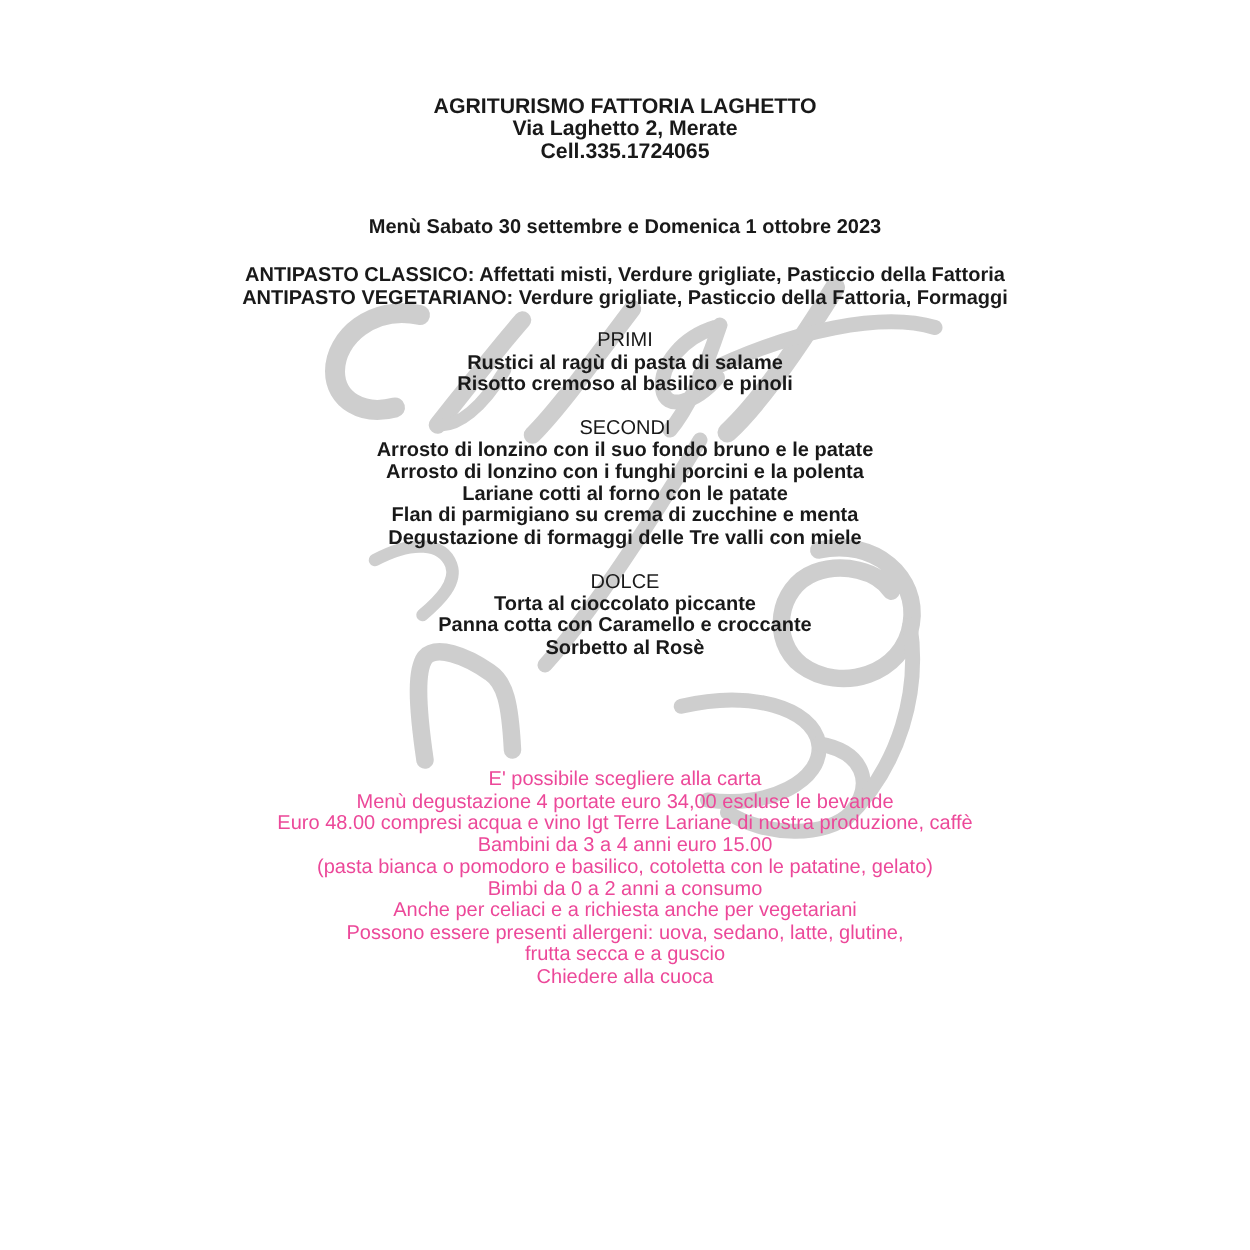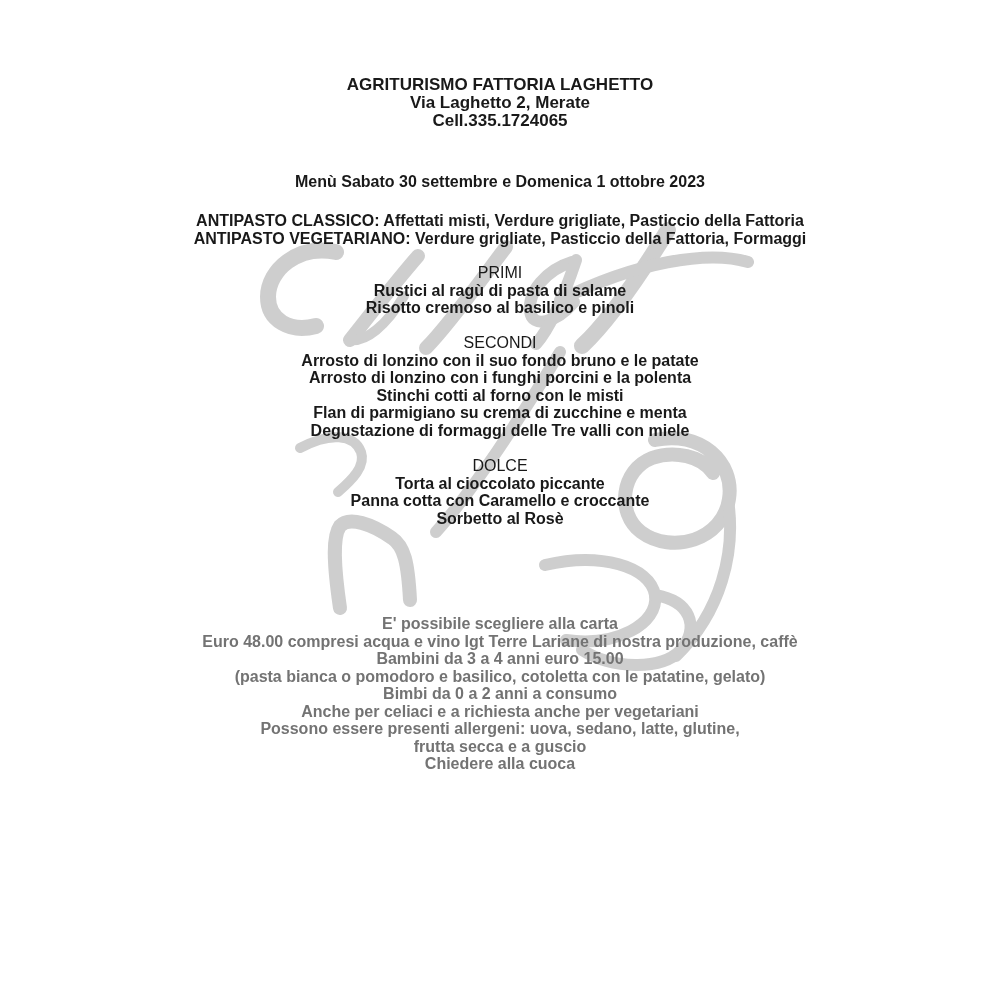--- a/index.html
+++ b/index.html
@@ -42,22 +42,22 @@
   .line {
     font-size: 16px;
     line-height: 17.5px;
     font-weight: 600;
     color: #191919;
     white-space: nowrap;
   }
   .header-block .line { font-size: 17px; line-height: 18px; }
   .section-title { font-weight: 400; }
   .footer-block .line {
-    font-weight: 700;
-    color: #737373;
+    font-weight: 400;
+    color: #ec4899;
   }
 </style>
 </head>
 <body>
 
 <div class="page">
 
   <svg class="watermark" viewBox="0 0 1000 1000" xmlns="http://www.w3.org/2000/svg">
     <g fill="none" stroke="#c6c6c6" stroke-linecap="round" stroke-linejoin="round" opacity="0.85">
 
@@ -100,34 +100,35 @@
     <div class="block" style="top:264px">
       <div class="line section-title">PRIMI</div>
       <div class="line">Rustici al ragù di pasta di salame</div>
       <div class="line">Risotto cremoso al basilico e pinoli</div>
     </div>
 
     <div class="block" style="top:334px">
       <div class="line section-title">SECONDI</div>
       <div class="line">Arrosto di lonzino con il suo fondo bruno e le patate</div>
       <div class="line">Arrosto di lonzino con i funghi porcini e la polenta</div>
-      <div class="line">Stinchi cotti al forno con le misti</div>
+      <div class="line">Lariane cotti al forno con le patate</div>
       <div class="line">Flan di parmigiano su crema di zucchine e menta</div>
       <div class="line">Degustazione di formaggi delle Tre valli con miele</div>
     </div>
 
     <div class="block" style="top:457px">
       <div class="line section-title">DOLCE</div>
       <div class="line">Torta al cioccolato piccante</div>
       <div class="line">Panna cotta con Caramello e croccante</div>
       <div class="line">Sorbetto al Rosè</div>
     </div>
 
     <div class="block footer-block" style="top:615px">
       <div class="line">E' possibile scegliere alla carta</div>
+      <div class="line">Menù degustazione 4 portate euro 34,00 escluse le bevande</div>
       <div class="line">Euro 48.00 compresi acqua e vino Igt Terre Lariane di nostra produzione, caffè</div>
       <div class="line">Bambini da 3 a 4 anni euro 15.00</div>
       <div class="line">(pasta bianca o pomodoro e basilico, cotoletta con le patatine, gelato)</div>
       <div class="line">Bimbi da 0 a 2 anni a consumo</div>
       <div class="line">Anche per celiaci e a richiesta anche per vegetariani</div>
       <div class="line">Possono essere presenti allergeni: uova, sedano, latte, glutine,</div>
       <div class="line">frutta secca e a guscio</div>
       <div class="line">Chiedere alla cuoca</div>
     </div>
 

